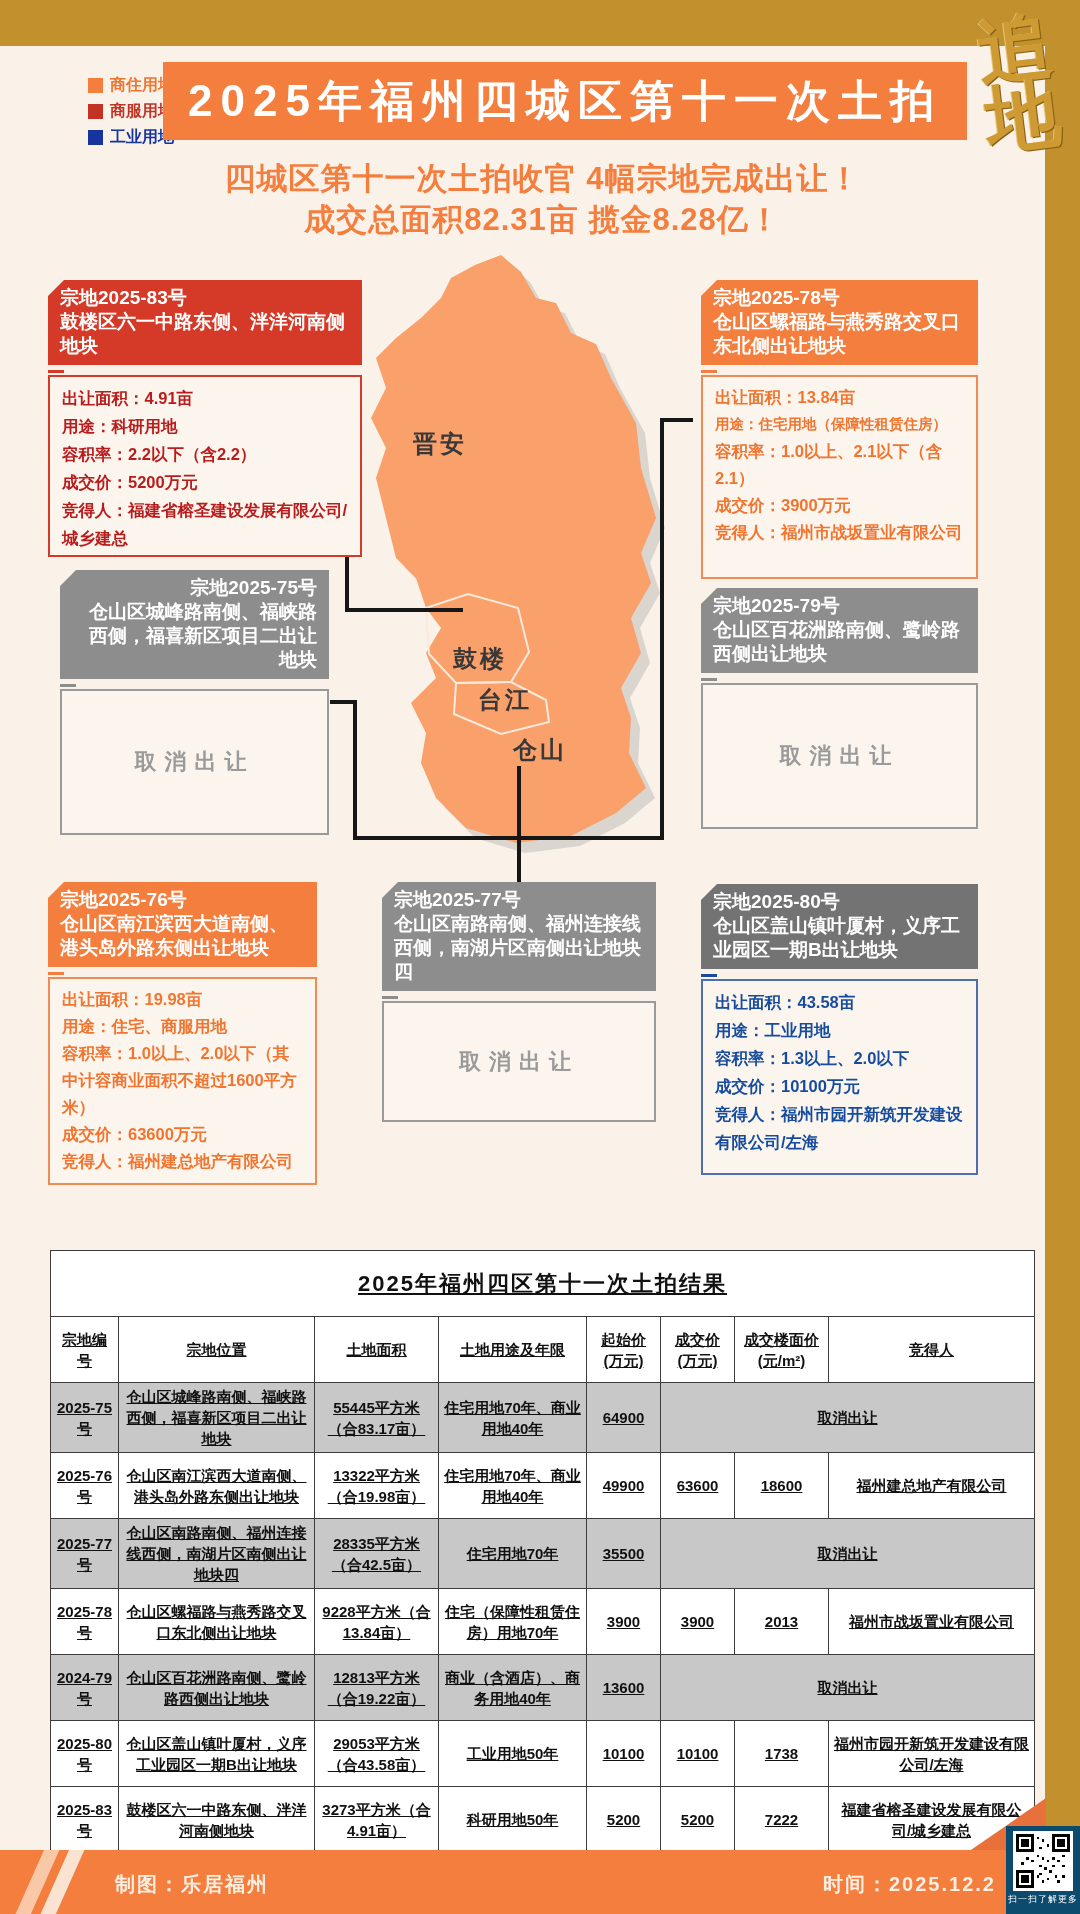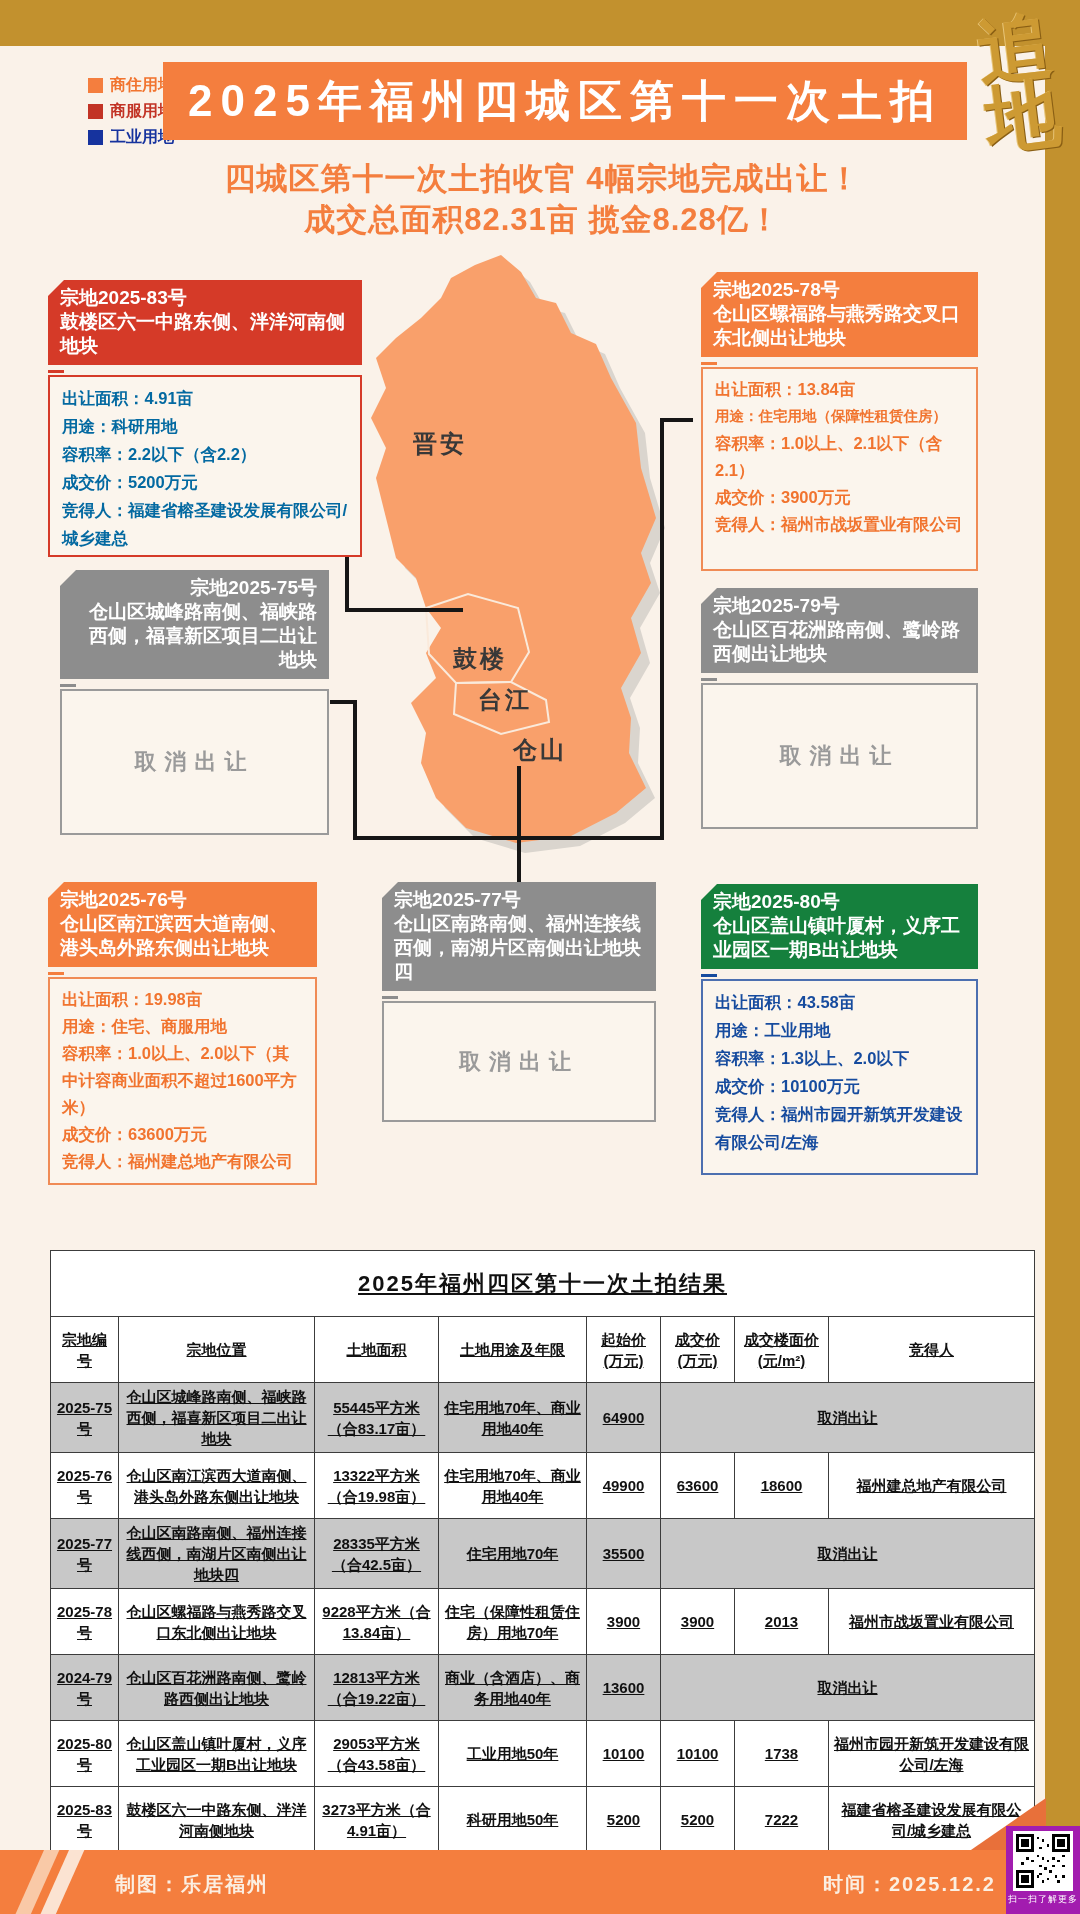--- a/index.html
+++ b/index.html
@@ -34,26 +34,26 @@
   .map-label{font-family:"Liberation Sans",sans-serif;font-weight:bold;font-size:24px;fill:#383838;letter-spacing:3px;}
   
   .ln{position:absolute;background:#161616;z-index:2;}
   
   .card{position:absolute;z-index:3;}
   .card-head{color:#fff;font-weight:bold;font-size:19px;line-height:24px;
     padding:6px 12px 7px 12px;clip-path:polygon(16px 0,100% 0,100% 100%,0 100%,0 16px);}
   .card-dash{width:16px;height:3px;margin:5px 0 2px 0;}
   .card-body{border:2px solid;padding:7px 12px;font-weight:bold;font-size:16.5px;line-height:28px;background:#FBF5ED;}
   .c-red  .card-head{background:#D53A28;}
-  .c-red  .card-body{border-color:#D53A28;color:#0369a1;}
+  .c-red  .card-body{border-color:#D53A28;color:#b91c1c;}
   .c-red  .card-dash{background:#D53A28;}
   .c-org  .card-head{background:#F47E3E;}
   .c-org  .card-body{border-color:#F08B55;color:#F1742F;line-height:27px;}
   .c-org  .card-dash{background:#F47E3E;}
-  .c-blue .card-head{background:#15803d;}
+  .c-blue .card-head{background:#737373;}
   .c-blue .card-body{border-color:#4C6FB0;color:#164B9E;}
   .c-blue .card-dash{background:#164B9E;}
   .c-gray .card-head{background:#8D8D8D;}
   .c-gray .card-body{border-color:#9A9A9A;color:#9A9A9A;background:#FBF5ED;
     display:flex;align-items:center;justify-content:center;}
   .c-gray .card-dash{background:#8D8D8D;}
   .cancel-txt{font-size:22px;letter-spacing:8px;font-weight:bold;}
   .bl.small{font-size:14.5px;}
   
   .tbl{left:50px;top:1250px;width:985px;z-index:3;border-collapse:collapse;background:#fff;
@@ -61,21 +61,21 @@
   .tbl td,.tbl th{border:1.6px solid #3c3c3c;text-align:center;vertical-align:middle;padding:3px 4px;line-height:21px;text-decoration:underline;}
   .tbl .t-title{font-size:22px;height:44px;letter-spacing:2px;}
   .tbl tbody tr{height:66px;}
   .tbl .gray{background:#C8C8C8;}
   
   .footer{left:0;top:1850px;width:1080px;height:64px;background:#F47E3E;z-index:4;overflow:hidden;}
   .f-stripe{position:absolute;top:-12px;width:14px;height:90px;transform:rotate(24deg);}
   .f-text{position:absolute;top:21px;color:#FBEFE2;font-size:20px;font-weight:bold;letter-spacing:2px;}
   .f-tri{left:968px;top:1798px;width:0;height:0;z-index:4;
     border-bottom:54px solid #E8703A;border-left:78px solid transparent;}
-  .qr-panel{left:1006px;top:1826px;width:74px;height:88px;background:#a21caf;z-index:5;text-align:center;}
+  .qr-panel{left:1006px;top:1826px;width:74px;height:88px;background:#0c4a6e;z-index:5;text-align:center;}
   .qr-box{margin:5px auto 2px auto;width:60px;height:60px;background:#fff;padding:3px;box-sizing:border-box;}
   .qr-caption{color:#fff;font-size:9px;letter-spacing:1px;}
 </style>
 </head>
 <body>
 
 <div class="abs gold-top"></div>
 <div class="abs gold-side"></div>
 
 <div class="abs brand">
@@ -138,21 +138,21 @@
   <div class="card-dash"></div>
   <div class="card-body" style="height:164px;">
     <div class="bl">出让面积：4.91亩</div>
     <div class="bl">用途：科研用地</div>
     <div class="bl">容积率：2.2以下（含2.2）</div>
     <div class="bl">成交价：5200万元</div>
     <div class="bl">竞得人：福建省榕圣建设发展有限公司/城乡建总</div>
   </div>
 </div>
 
-<div class="card c-org" style="left:701px;top:272px;width:277px;">
+<div class="card c-org" style="left:701px;top:280px;width:277px;">
   <div class="card-head">
     <div>宗地2025-78号</div>
     <div>仓山区螺福路与燕秀路交叉口东北侧出让地块</div>
   </div>
   <div class="card-dash"></div>
   <div class="card-body" style="height:186px;">
     <div class="bl">出让面积：13.84亩</div>
     <div class="bl small">用途：住宅用地（保障性租赁住房）</div>
     <div class="bl">容积率：1.0以上、2.1以下（含2.1）</div>
     <div class="bl">成交价：3900万元</div>

